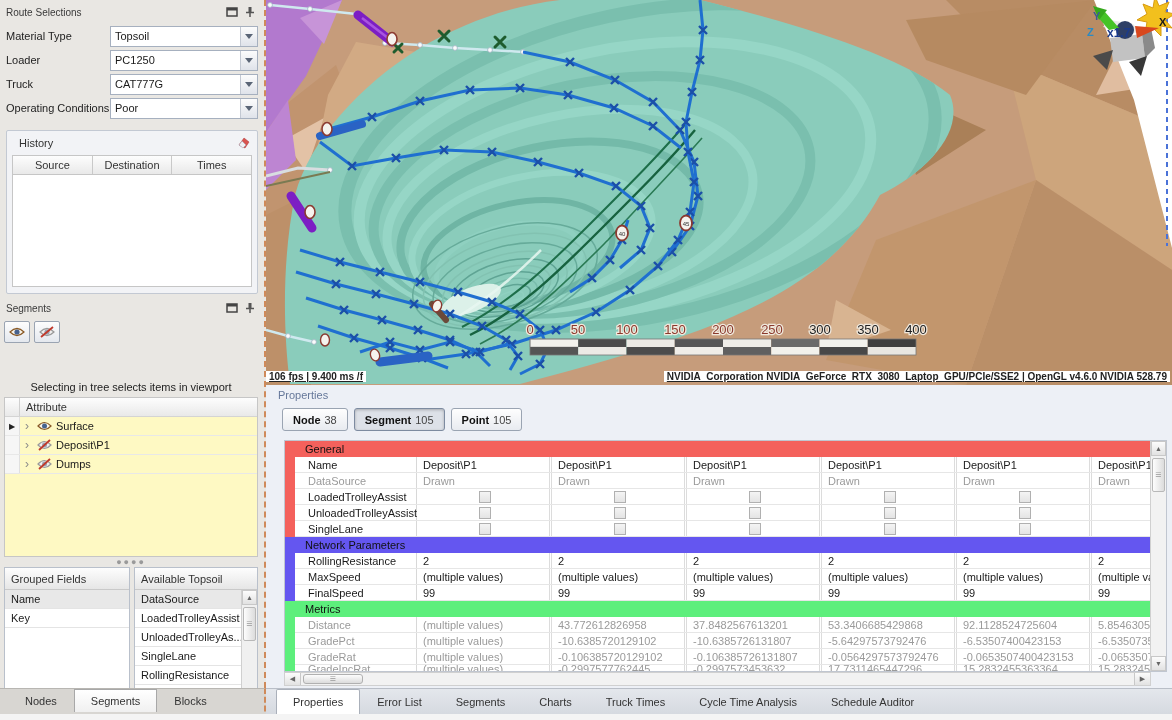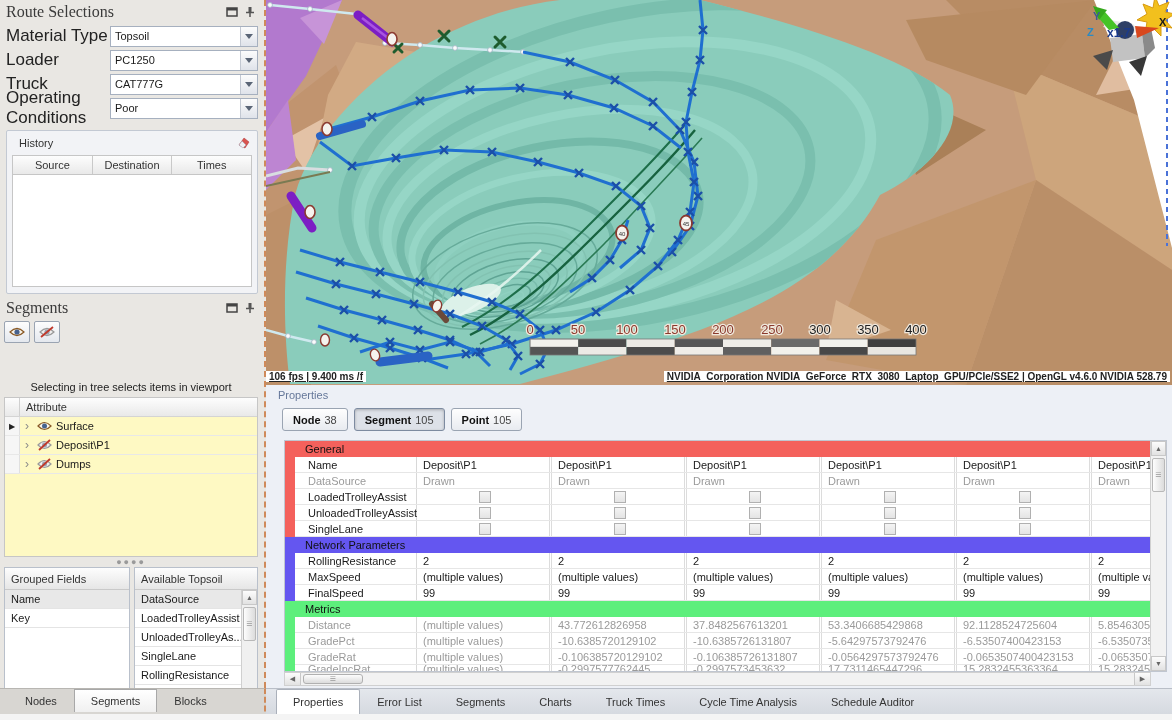--- a/index.html
+++ b/index.html
@@ -3,26 +3,26 @@
 <meta charset="utf-8">
 <style>
   * { margin:0; padding:0; box-sizing:border-box; }
   html,body { width:1172px; height:720px; overflow:hidden; }
   body { font-family:"Liberation Sans", sans-serif; font-size:11px; color:#1a1a1a; background:#e8e6e2; }
   .app { position:relative; width:1172px; height:720px; }
 
   
   .sidebar { position:absolute; left:0; top:0; width:266px; height:688px; background:#e9e7e3; border-right:2px dashed #cf8a5a; padding:2px 4px 0 2px; }
   .panel-header { display:flex; align-items:center; height:20px; padding:0 4px; color:#3a3a3a; }
-  .panel-header .ph-title { flex:1; font-size:16px;font-family:Liberation Serif, serif; }
+  .panel-header .ph-title { flex:1; font-size:10px; }
   .ph-icons { display:flex; gap:6px; align-items:center; }
   .ph-ico { width:12px; height:12px; display:inline-block; cursor:pointer; }
   .route-rows { padding:2px 2px 6px 4px; }
   .route-row { display:flex; align-items:center; height:24px; }
-  .route-row .rlabel { width:104px; font-size:17px; color:#222; }
+  .route-row .rlabel { width:104px; font-size:11px; color:#222; }
   .combo { flex:1; height:21px; background:#fff; border:1px solid #a6b0bf; display:flex; align-items:center; position:relative; cursor:pointer; }
   .combo .cval { flex:1; padding-left:4px; font-size:11px; }
   .combo .cbtn { width:17px; height:19px; background:linear-gradient(#fcfcfc,#dfe3ea); border-left:1px solid #c2c8d2; display:flex; align-items:center; justify-content:center; }
   .arr-dn { width:0; height:0; border-left:4px solid transparent; border-right:4px solid transparent; border-top:5px solid #5a6576; }
 
   .groupbox { margin:4px 2px 4px 4px; border:1px solid #c3c9d3; background:#f2f3f6; border-radius:2px; }
   .gb-header { display:flex; align-items:center; height:24px; padding:0 6px; }
   .gb-header .gb-title { flex:1; color:#333;margin-left:6px; }
   .mini-table-head { display:flex; height:19px; margin:0 5px; border:1px solid #c6c6c6; border-bottom:none; }
   .mth-cell { background:linear-gradient(#fdfdfd,#e9e9e9); border-right:1px solid #c9c9c9; display:flex; align-items:center; justify-content:center; color:#333; }

